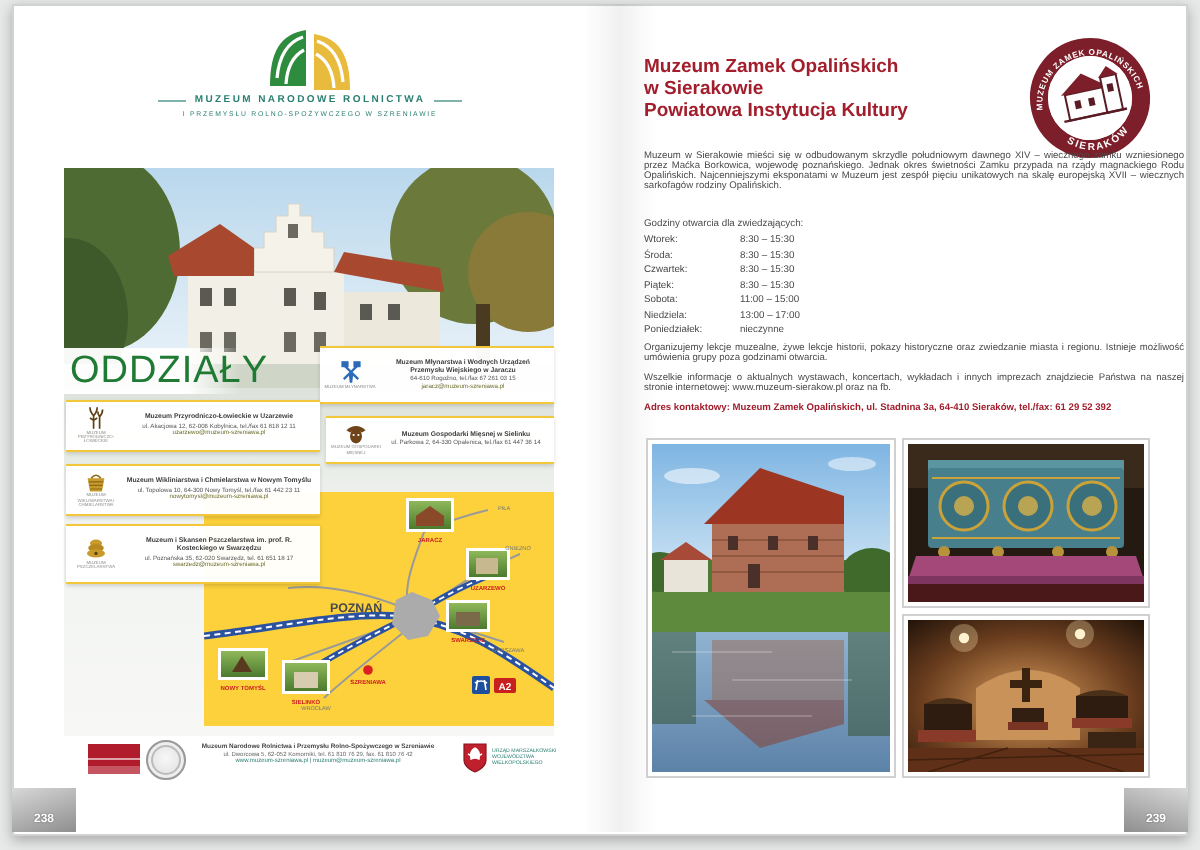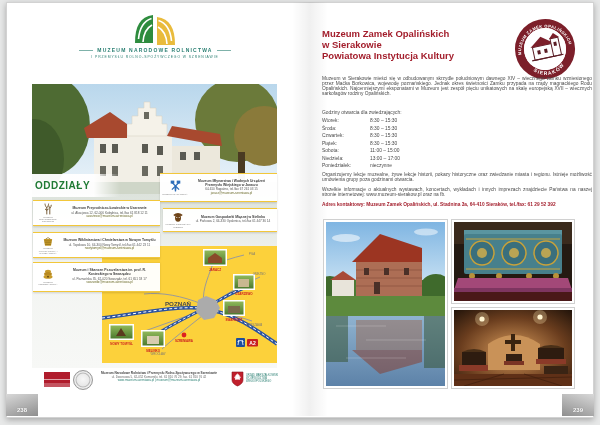--- a/index.html
+++ b/index.html
@@ -15,21 +15,21 @@
   .logo-block{left:60px;top:13px;width:190px;text-align:center;}
   .logo-title{display:flex;align-items:center;justify-content:center;gap:4px;margin-top:2px;}
   .logo-title .rule{flex:0 0 14px;height:1px;background:#2a7f72;opacity:.6;}
   .logo-title span.t{font-size:5px;letter-spacing:1.2px;color:#2a7f72;font-weight:bold;}
   .logo-sub{font-size:3.4px;letter-spacing:.9px;color:#2a7f72;margin-top:2px;}
   .photo-fade{left:32px;top:194px;width:245px;height:174px;
               background:linear-gradient(#dde3dc,#f2f4f1 40%,#f7f8f6);}
   .oddzialy{left:32px;top:174px;width:88px;height:23px;display:flex;align-items:center;
             background:linear-gradient(to right,rgba(255,255,255,.96) 70%,rgba(255,255,255,0));
             z-index:4;}
-  .oddzialy span{font-size:10px;font-weight:bold;color:#1f7a34;letter-spacing:.5px;padding-left:3px;}
+  .oddzialy span{font-size:19px;font-weight:normal;color:#1f7a34;letter-spacing:.5px;padding-left:3px;}
   .branch{display:flex;align-items:center;background:rgba(255,255,255,.97);
           border-top:1.5px solid #f2c73a;border-bottom:1.5px solid #f2c73a;
           box-shadow:0 1px 2px rgba(0,0,0,.15);z-index:5;padding:1px 2px;box-sizing:border-box;}
   .b-icon{flex:0 0 26px;text-align:center;}
   .b-cap{font-size:2.2px;color:#8a8a8a;line-height:2.4px;margin-top:.5px;}
   .b-text{flex:1;text-align:center;padding:0 2px;}
   .b-name{font-size:3.4px;font-weight:bold;color:#3c3c3c;line-height:3.8px;}
   .b-addr{font-size:3.1px;color:#555;line-height:3.6px;margin-top:.5px;}
   .b-mail{font-size:3.1px;color:#6b6b2a;line-height:3.4px;}
   

